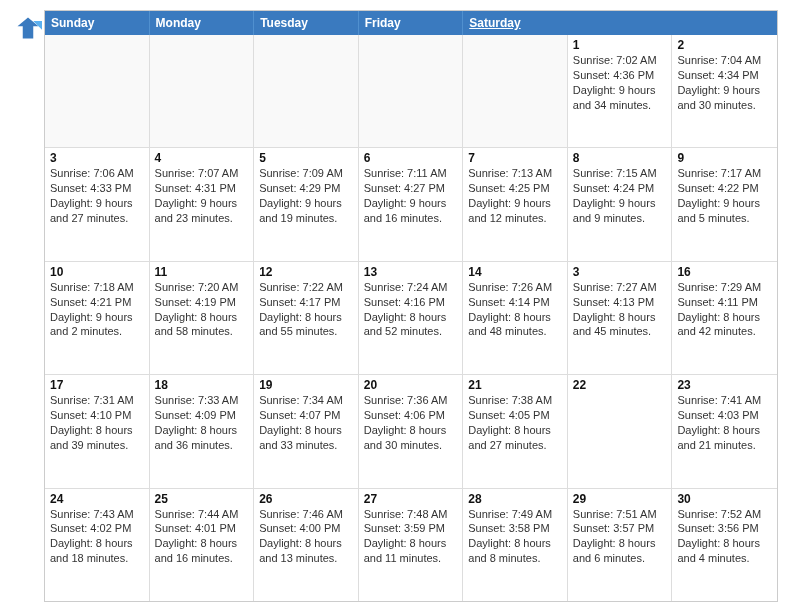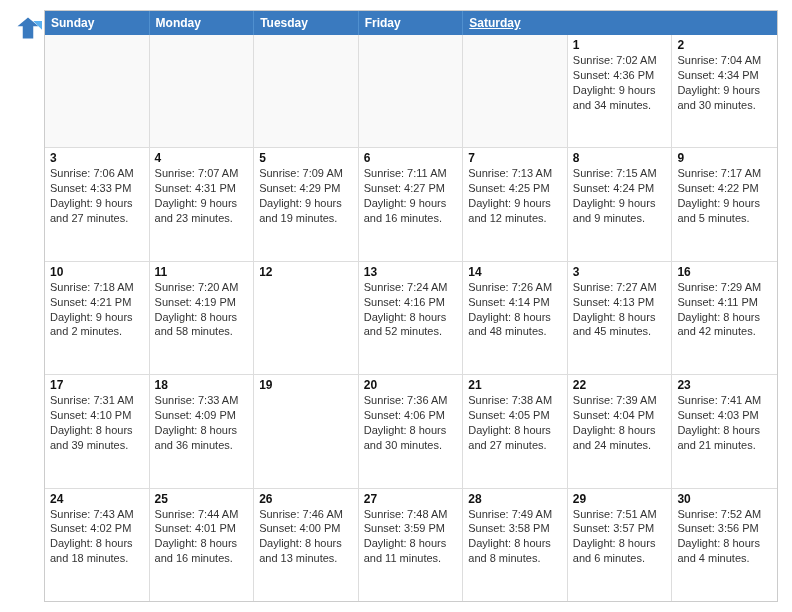--- a/index.html
+++ b/index.html
@@ -216,20 +216,23 @@
 Daylight: 9 hours and 2 minutes.</div>
           </div>
           <div class="cal-cell">
             <div class="day-num">11</div>
             <div class="day-info">Sunrise: 7:20 AM
 Sunset: 4:19 PM
 Daylight: 8 hours and 58 minutes.</div>
           </div>
           <div class="cal-cell">
             <div class="day-num">12</div>
+            <div class="day-info">Sunrise: 7:22 AM
+Sunset: 4:17 PM
+Daylight: 8 hours and 55 minutes.</div>
           </div>
           <div class="cal-cell">
             <div class="day-num">13</div>
             <div class="day-info">Sunrise: 7:24 AM
 Sunset: 4:16 PM
 Daylight: 8 hours and 52 minutes.</div>
           </div>
           <div class="cal-cell">
             <div class="day-num">14</div>
             <div class="day-info">Sunrise: 7:26 AM
@@ -257,38 +260,38 @@
 Daylight: 8 hours and 39 minutes.</div>
           </div>
           <div class="cal-cell">
             <div class="day-num">18</div>
             <div class="day-info">Sunrise: 7:33 AM
 Sunset: 4:09 PM
 Daylight: 8 hours and 36 minutes.</div>
           </div>
           <div class="cal-cell">
             <div class="day-num">19</div>
+            <div class="day-info">Sunrise: 7:34 AM
+Sunset: 4:07 PM
+Daylight: 8 hours and 33 minutes.</div>
           </div>
           <div class="cal-cell">
             <div class="day-num">20</div>
             <div class="day-info">Sunrise: 7:36 AM
 Sunset: 4:06 PM
 Daylight: 8 hours and 30 minutes.</div>
           </div>
           <div class="cal-cell">
             <div class="day-num">21</div>
             <div class="day-info">Sunrise: 7:38 AM
 Sunset: 4:05 PM
 Daylight: 8 hours and 27 minutes.</div>
           </div>
           <div class="cal-cell">
             <div class="day-num">22</div>
-            <div class="day-info">Sunrise: 7:39 AM
-Sunset: 4:04 PM
-Daylight: 8 hours and 24 minutes.</div>
           </div>
           <div class="cal-cell">
             <div class="day-num">23</div>
             <div class="day-info">Sunrise: 7:41 AM
 Sunset: 4:03 PM
 Daylight: 8 hours and 21 minutes.</div>
           </div>
         </div>
         <div class="cal-row">
           <div class="cal-cell">

